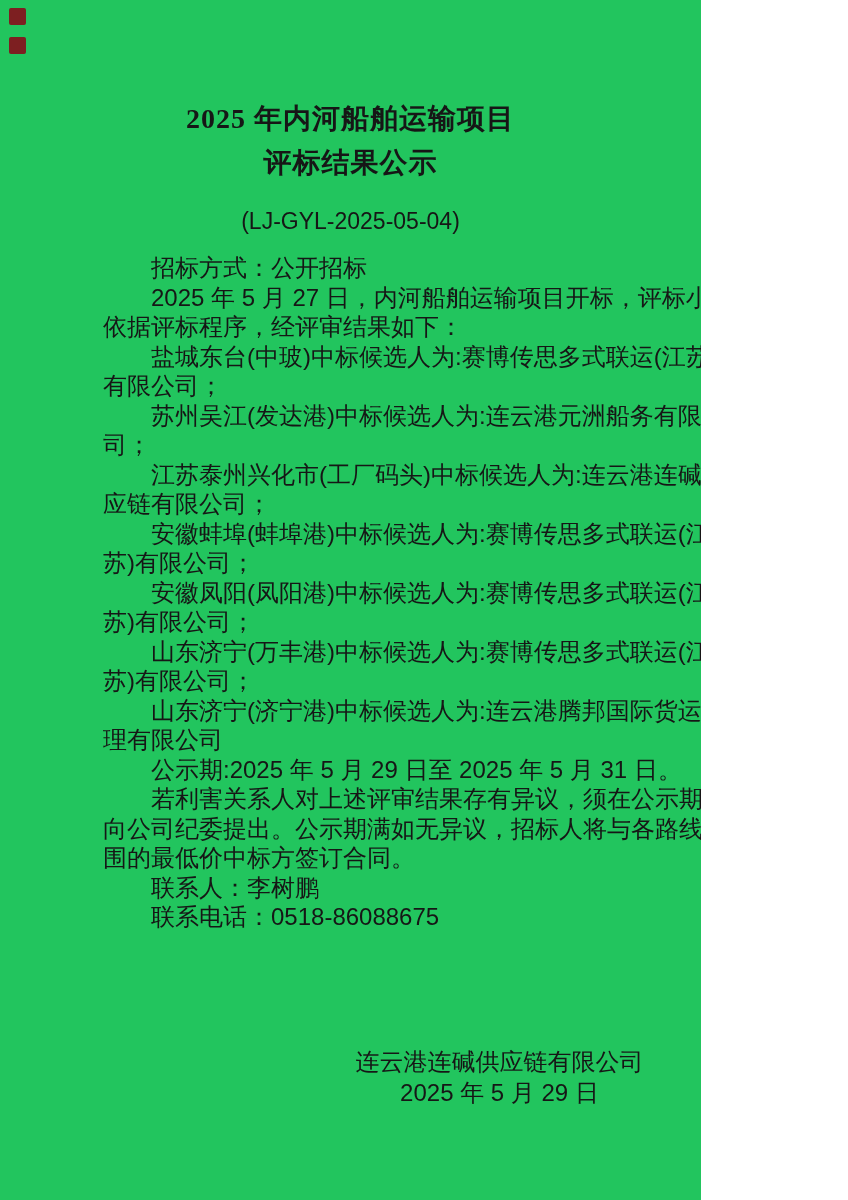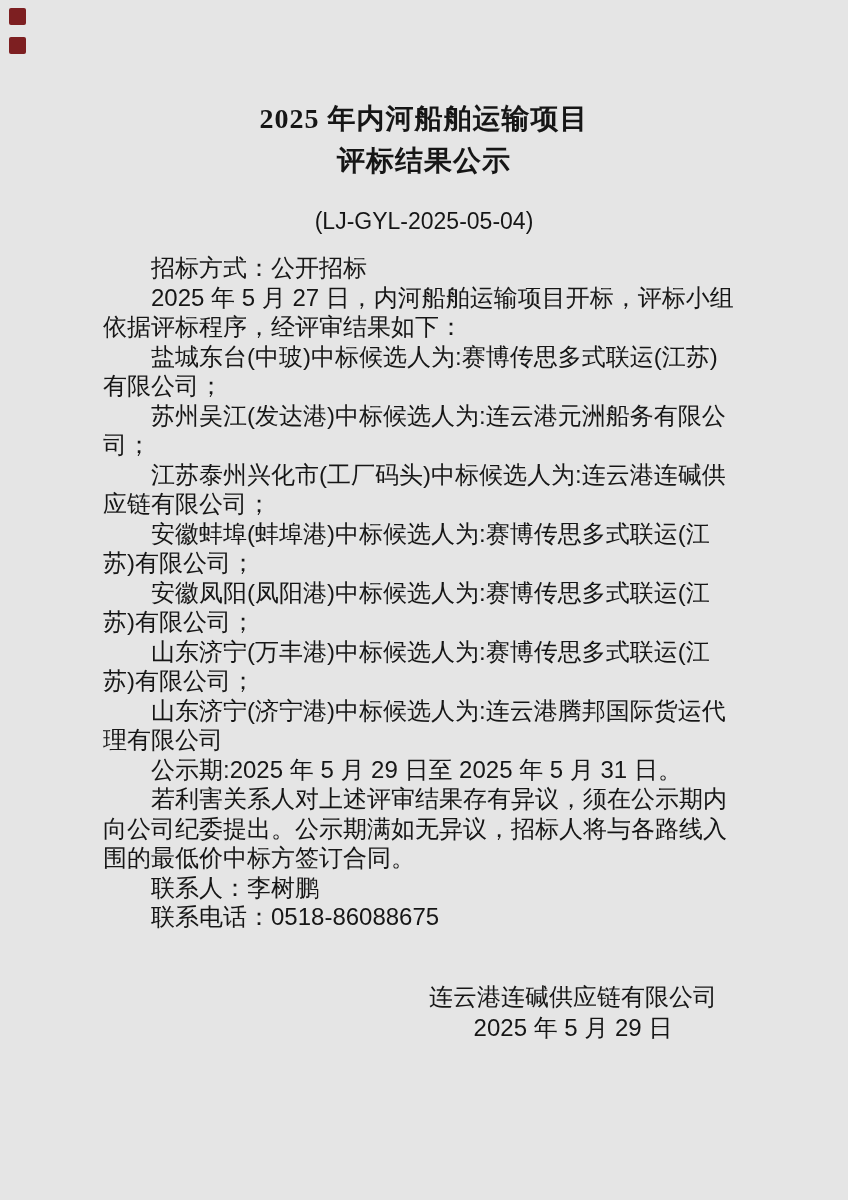--- a/index.html
+++ b/index.html
@@ -2,23 +2,23 @@
 <html><head>
 <meta charset="utf-8">
 <style>
   html, body {
     margin: 0;
     padding: 0;
     background: #ffffff;
   }
   .page {
     position: relative;
-    width: 848px;
+    width: 701px;
     height: 1200px;
-    background: #e5e5e5;
+    background: #22c55e;
     color: #161616;
     overflow: hidden;
     font-family: "Liberation Sans", "DejaVu Sans", sans-serif;
   }
   .corner-marker {
     position: absolute;
     left: 9px;
     width: 17px;
     height: 17px;
     border-radius: 2px;
@@ -32,21 +32,20 @@
     font-weight: 700;
     font-size: 28px;
     letter-spacing: 1px;
   }
   .doc-title.line1 {
     padding-top: 97px;
     line-height: 44px;
   }
   .doc-title.line2 {
     line-height: 43px;
-    font-family: Liberation Mono, monospace;
   }
   .ref-code {
     margin-top: 21px;
     text-align: center;
     font-size: 23px;
     line-height: 32px;
     font-weight: 400;
   }
   .doc-body {
     margin: 16px 0 0 103px;
@@ -55,21 +54,21 @@
     line-height: 29.5px;
   }
   .doc-body p {
     margin: 0;
     padding: 0;
     text-indent: 2em;
     word-break: break-all;
   }
   .signature-block {
     position: absolute;
-    top: 981px;
+    top: 1046px;
     left: 298px;
     right: 0;
     text-align: center;
     font-size: 24px;
     line-height: 31px;
   }
 </style>
 </head>
 <body>
 

